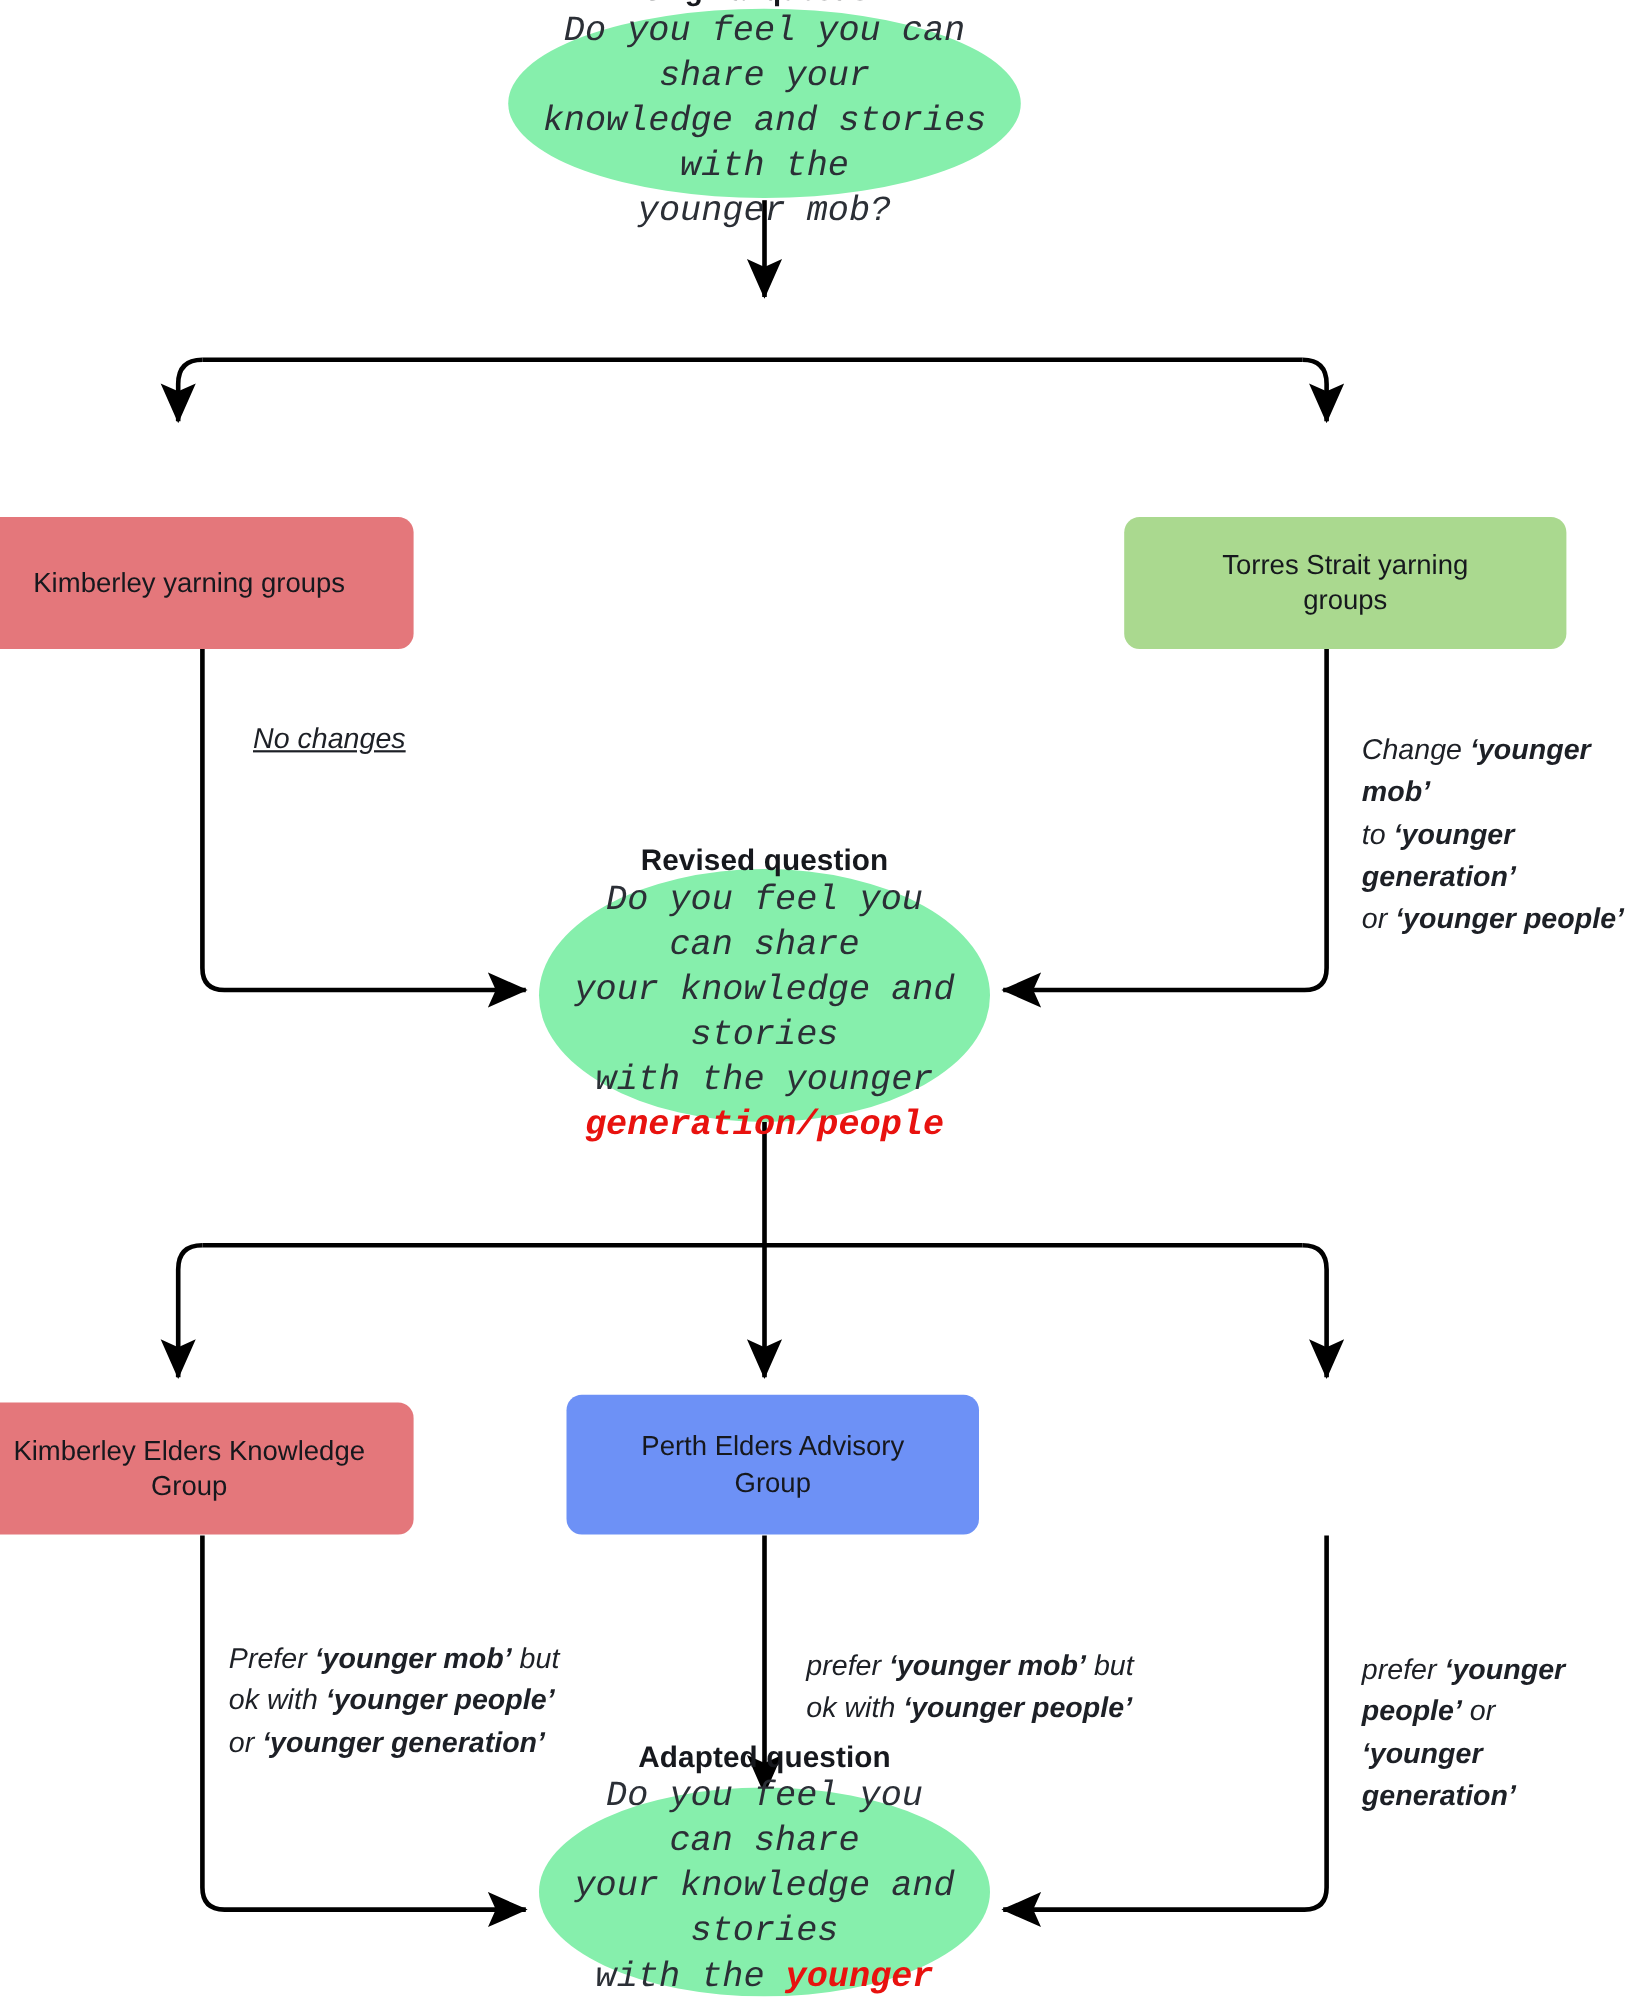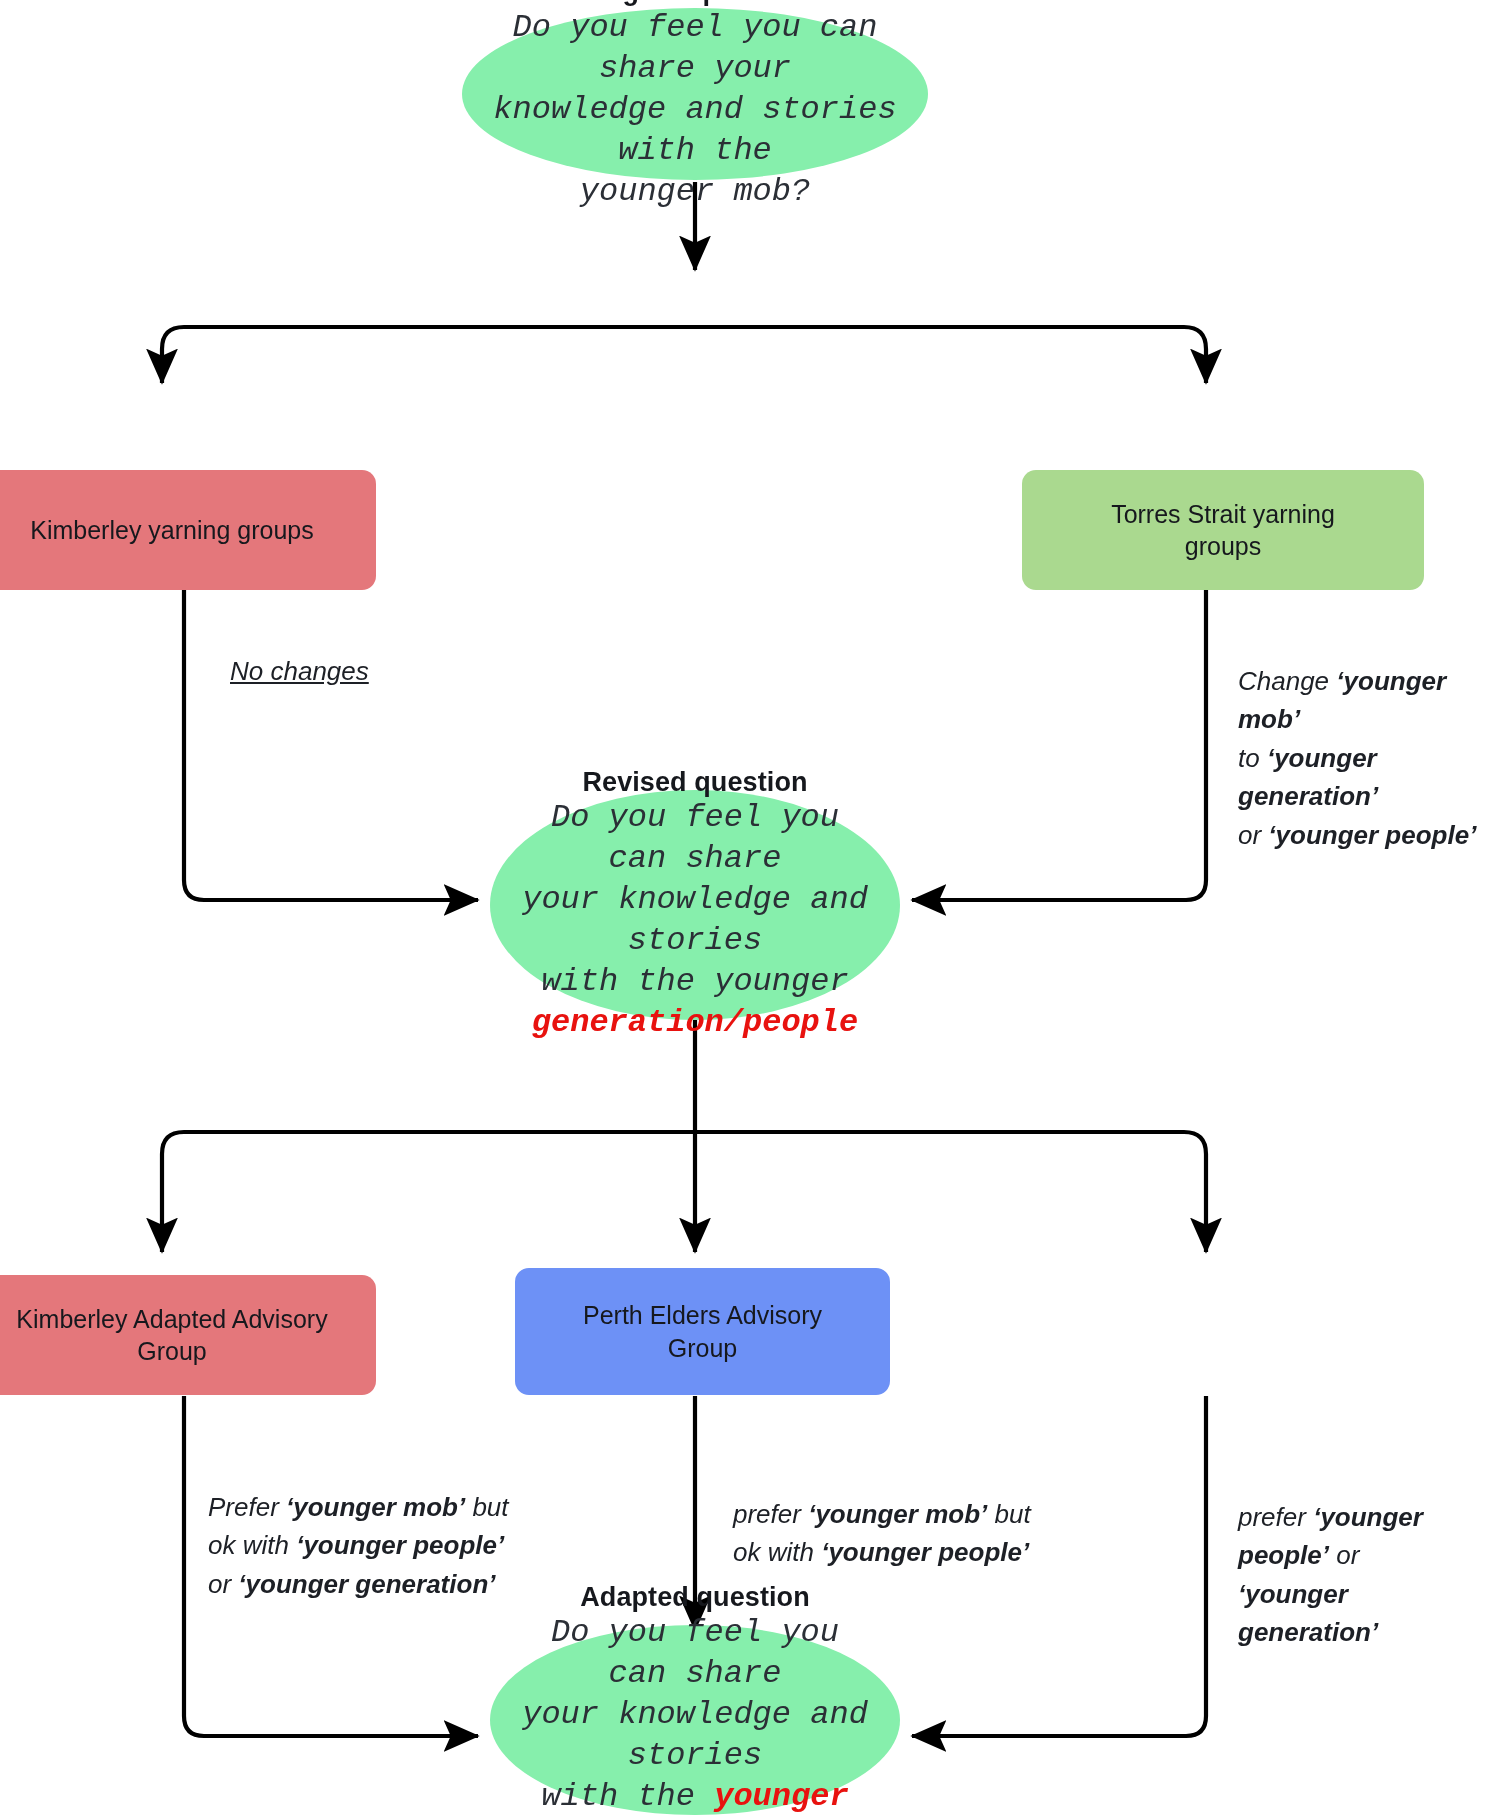--- a/index.html
+++ b/index.html
@@ -89,21 +89,21 @@
     <div class="title">Revised question</div>
     <div class="body">
       <div>Do you feel you can share</div>
       <div>your knowledge and stories</div>
       <div>with the younger</div>
       <div class="hl">generation/people</div>
     </div>
   </div>
 
   <div class="node box box-red" style="left:-32px;top:1275px;width:408px;height:120px;">
-    <div>Kimberley Adapted Advisory</div>
+    <div>Kimberley Elders Knowledge</div>
     <div>Group</div>
   </div>
 
   <div class="node box box-blue" style="left:515px;top:1268px;width:375px;height:127px;align-items:center;">
     <div>Perth Elders Advisory</div>
     <div>Group</div>
   </div>
 
 
   <div class="lbl" style="left:208px;top:1488px;">

